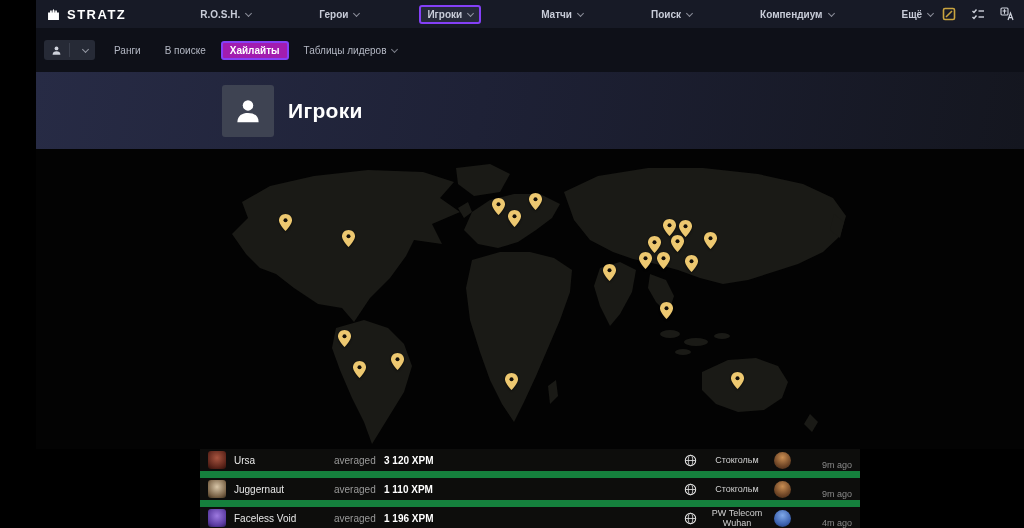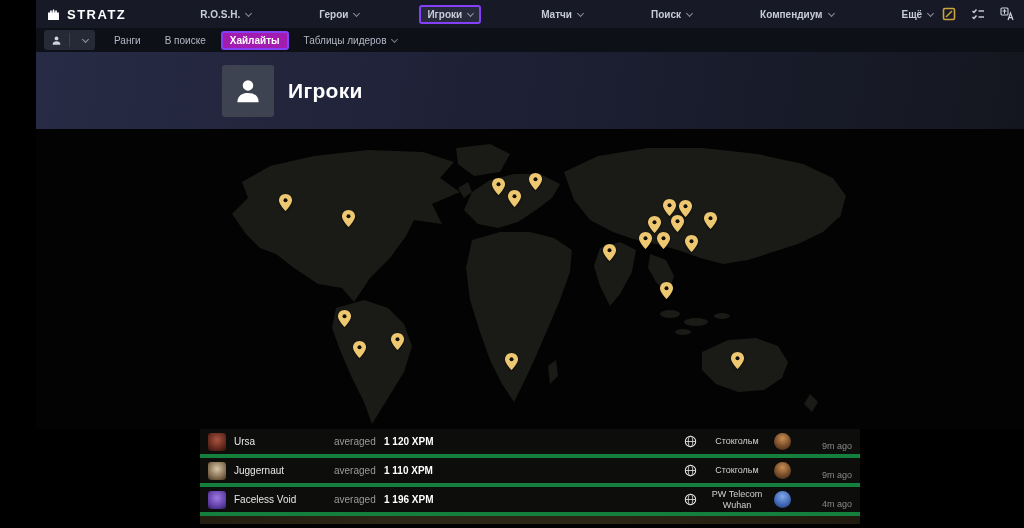--- a/index.html
+++ b/index.html
@@ -27,21 +27,21 @@
     color:#aab0c2; font-size:9px; font-family:inherit; min-width:0; }
   .search input::placeholder { color:#8a90a3; }
   .search .shortcut { color:#767c90; font-size:9px; }
   .icon-btn { width:16px; height:16px; display:flex; align-items:center;
     justify-content:center; cursor:pointer; }
   .avatar-hex { width:19px; height:21px; cursor:pointer;
     background:linear-gradient(140deg,#e04646 10%,#8a2a5a 50%,#3a55c9 90%);
     clip-path:polygon(50% 0%,96% 25%,96% 75%,50% 100%,4% 75%,4% 25%); }
 
   
-  .subnav { height:24px; background:#0e1018; display:flex; align-items:center;
+  .subnav { height:44px; background:#0e1018; display:flex; align-items:center;
     padding:0 8px; gap:10px; flex:0 0 auto; }
   .profile-btn { height:20px; background:#262a36; border-radius:3px; display:flex;
     align-items:center; padding:0 7px; gap:7px; cursor:pointer; color:#cfd3dd; }
   .profile-btn .divider { width:1px; height:14px; background:#3a3f4c; }
   .subnav-tabs { display:flex; align-items:center; gap:6px; }
   .tab { color:#b4b8c4; font-size:10px; padding:4px 9px; border-radius:3px;
     display:flex; align-items:center; cursor:pointer; white-space:nowrap; }
   .tab.active { background:#a21caf; color:#fff; font-weight:bold; }
   .tab.annotated { border:2px solid #8440f7; padding:2px 7px; }
 
@@ -56,21 +56,21 @@
   
   .map-section { height:300px; flex:0 0 auto; background:#030303; position:relative; }
   .map-inner { position:absolute; left:182px; top:7px; width:660px; height:290px; }
   .map-inner > svg { position:absolute; inset:0; }
   .pin { position:absolute; width:13px; height:17px; cursor:pointer; }
   .pin svg { display:block; filter:drop-shadow(0 1px 1px rgba(0,0,0,.6)); }
 
   
   .rows-section { flex:1; background:#000; display:flex; justify-content:center; }
   .rows-col { width:660px; display:flex; flex-direction:column; }
-  .hl-row { height:29px; background:#0d0d0c; border-bottom:4px solid #15803d;
+  .hl-row { height:29px; background:#0d0d0c; border-bottom:7px solid #15803d;
     display:grid; align-items:center; cursor:pointer; padding:0 8px; column-gap:8px;
     grid-template-columns:18px 92px 42px 80px 1fr 16px 58px 18px 52px; }
   .hero-icon { width:18px; height:18px; border-radius:3px; display:inline-block; }
   .hero-icon.ursa { background:radial-gradient(circle at 50% 38%,#a85540,#5c241a 68%,#2e0f0a); }
   .hero-icon.juggernaut { background:radial-gradient(circle at 50% 38%,#d8c6a8,#7a6347 68%,#3a2d1c); }
   .hero-icon.faceless-void { background:radial-gradient(circle at 50% 38%,#9d7ae0,#5a3aa0 68%,#2a1b52); }
   .hero-name { color:#e8e8e8; font-size:10px; }
   .stat-label { color:#9a9a9a; font-size:10px; }
   .stat-value { color:#fff; font-size:10px; font-weight:bold; }
   .globe { display:flex; align-items:center; }
@@ -339,21 +339,21 @@
         </span>
       </div>
   </div>
 
   <div class="rows-section">
     <div class="rows-col">
         <div class="hl-row">
           <span class="hero-icon ursa"></span>
           <span class="hero-name">Ursa</span>
           <span class="stat-label">averaged</span>
-          <span class="stat-value">1 120 XPM</span>
+          <span class="stat-value">3 120 XPM</span>
           <span></span>
           <span class="globe">
             <svg width="13" height="13" viewBox="0 0 14 14">
               <circle cx="7" cy="7" r="5.6" fill="#111" stroke="#e4e4e4" stroke-width="1.1"></circle>
               <ellipse cx="7" cy="7" rx="2.4" ry="5.6" fill="none" stroke="#e4e4e4" stroke-width="0.9"></ellipse>
               <line x1="1.4" y1="7" x2="12.6" y2="7" stroke="#e4e4e4" stroke-width="0.9"></line>
             </svg>
           </span>
           <span class="loc">Стокгольм</span>
           <span class="medal bronze"></span>

